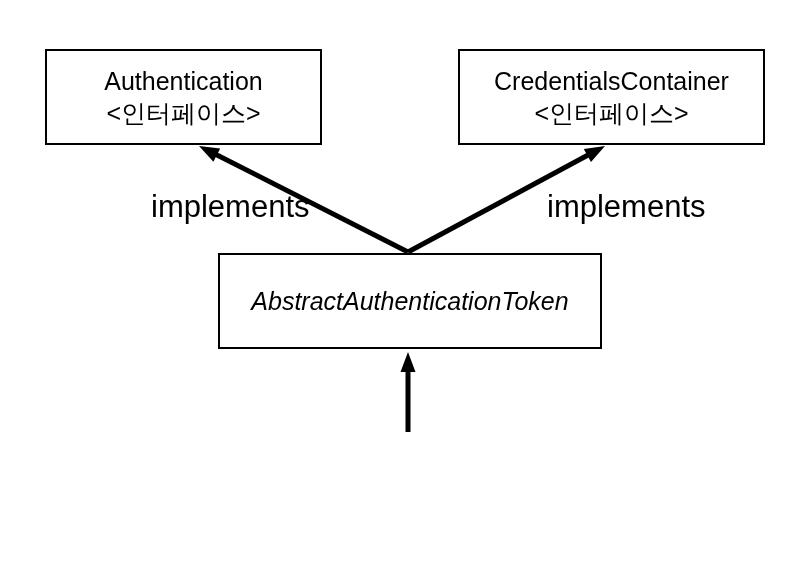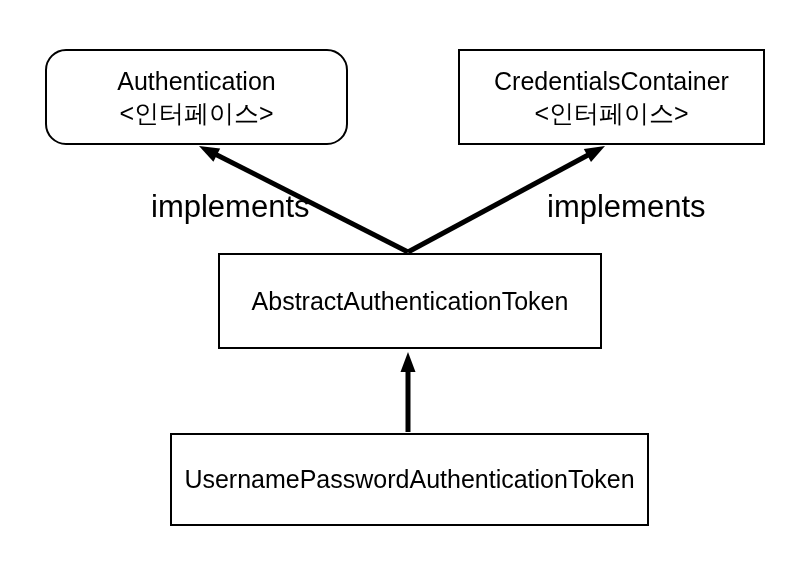--- a/index.html
+++ b/index.html
@@ -29,23 +29,23 @@
     border: 2px solid #000000;
     background: #ffffff;
     display: flex;
     flex-direction: column;
     align-items: center;
     justify-content: center;
     text-align: center;
     font-size: 25px;
     line-height: 1.3;
   }
-  .node-authentication        { left: 45px;  top: 49px;  width: 303px; height: 96px; border-radius: 21px; }
+  .node-authentication        { left: 45px;  top: 49px;  width: 277px; height: 96px; }
   .node-credentials-container { left: 458px; top: 49px;  width: 307px; height: 96px; }
-  .node-abstract-token        { left: 218px; top: 253px; width: 384px; height: 96px; }
+  .node-abstract-token        { left: 218px; top: 253px; width: 384px; height: 96px; font-style: italic; }
   .node-username-token        { left: 170px; top: 433px; width: 479px; height: 93px; }
   .edge-label {
     position: absolute;
     font-size: 31px;
     white-space: nowrap;
   }
   .label-implements-left  { left: 151px; top: 189px; }
   .label-implements-right { left: 547px; top: 189px; }
   .label-extends          { left: 433px; top: 377px; }
   .arrow-line {
@@ -88,20 +88,17 @@
 
   <div class="node node-credentials-container">
     <div>CredentialsContainer</div>
     <div>&lt;인터페이스&gt;</div>
   </div>
 
   <div class="node node-abstract-token">
     <div>AbstractAuthenticationToken</div>
   </div>
 
-  <div class="node node-username-token">
-    <div>UsernamePasswordAuthenticationToken</div>
-  </div>
 
   <div class="edge-label label-implements-left">implements</div>
   <div class="edge-label label-implements-right">implements</div>
 
 </div>
 
 </body></html>

